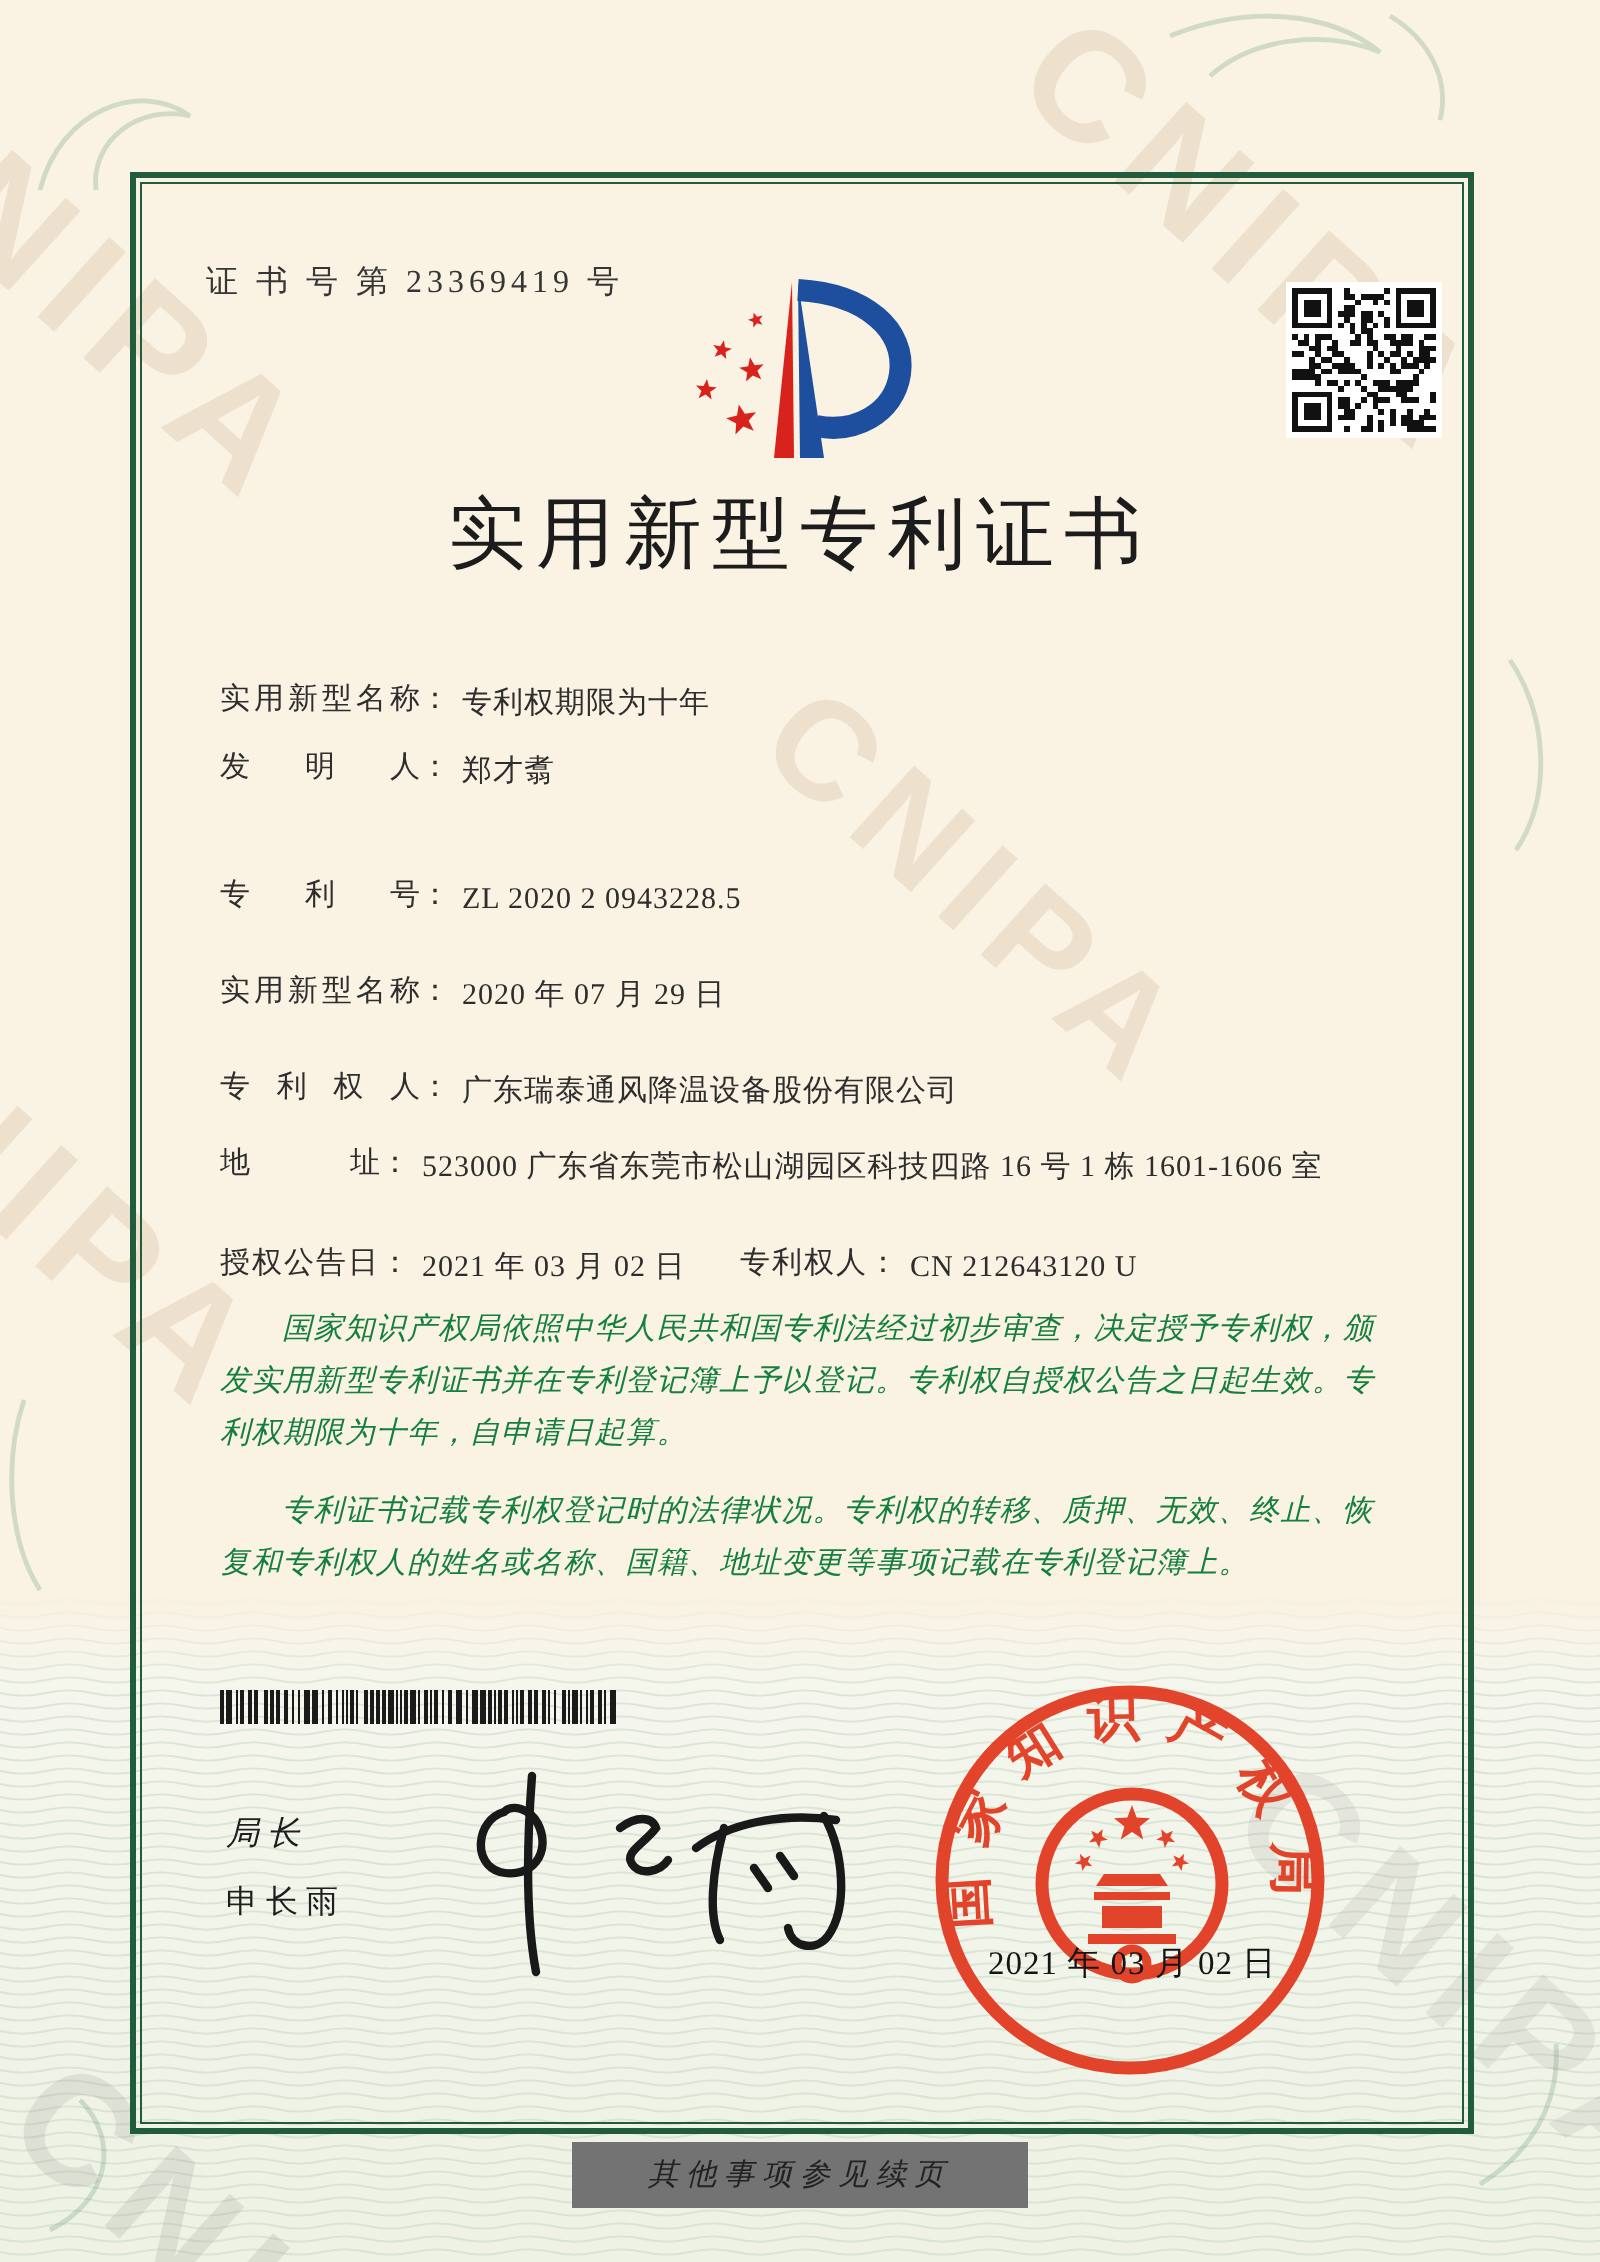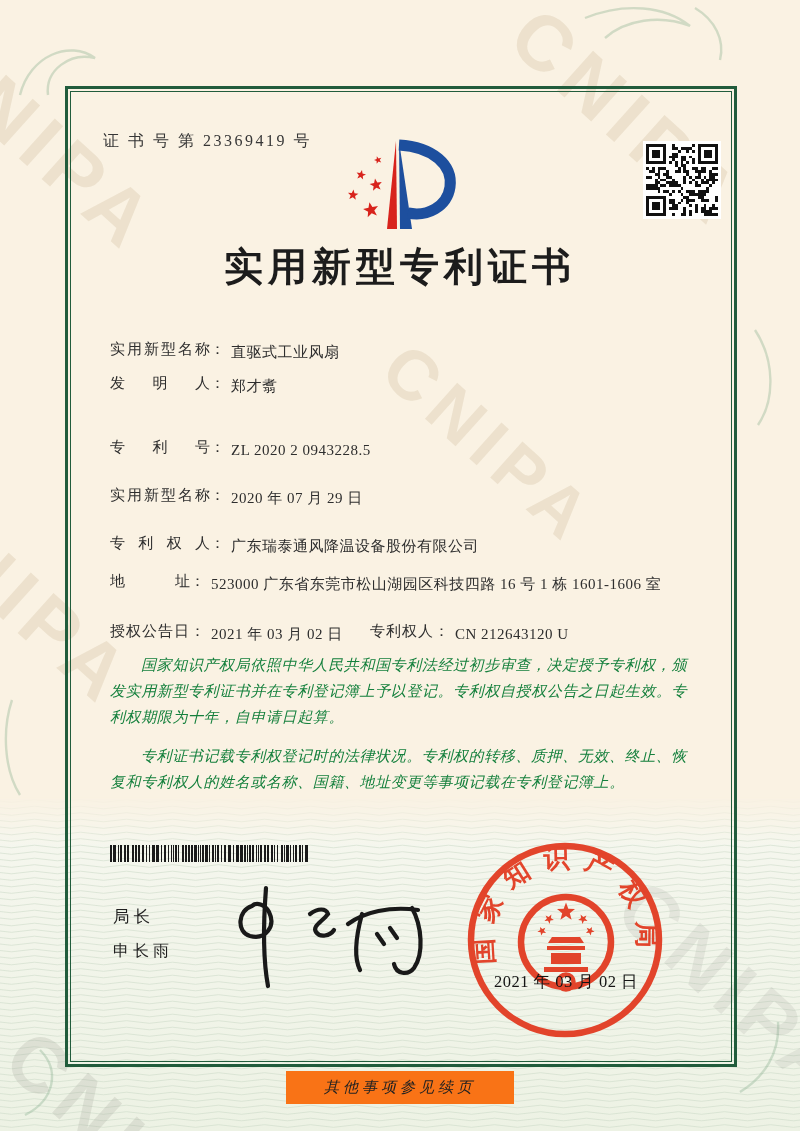--- a/index.html
+++ b/index.html
@@ -25,52 +25,52 @@
 
   .frame{position:absolute;left:65px;top:86px;width:666px;height:975px;border:3px solid #215c3c;z-index:2;}
   .frame-inner{position:absolute;inset:2px;border:1px solid #215c3c;}
 
   .cert-no{position:absolute;left:103px;top:131px;z-index:3;font-size:16px;letter-spacing:2.5px;color:#363636;}
 
   .logo{position:absolute;left:345px;top:137px;width:118px;height:96px;z-index:3;}
   .qr{position:absolute;left:643px;top:141px;z-index:3;background:#fff;padding:3px;line-height:0;}
 
   .title{position:absolute;left:0;top:240px;width:100%;margin:0;text-align:center;z-index:3;
-         font-size:39px;font-weight:700;letter-spacing:5px;color:#1c1c1c;}
+         font-size:39px;font-weight:400;letter-spacing:5px;color:#1c1c1c;}
 
   .frow{position:absolute;left:110px;width:600px;z-index:3;font-size:15px;color:#2e2e2e;}
   .flabel{display:inline-block;width:100px;text-align:justify;text-align-last:justify;vertical-align:top;}
   .flabel.w80{width:80px;}
   .flabel.auto{width:auto;text-align-last:auto;letter-spacing:1px;}
   .colon{vertical-align:top;}
   .fval{display:inline-block;margin-left:6px;letter-spacing:0.5px;vertical-align:top;max-width:458px;line-height:25px;}
   .grant-right{position:absolute;left:260px;top:0;}
 
   .paras{position:absolute;left:110px;top:652px;width:588px;z-index:3;}
   .paras p{margin:0 0 13px 0;font-style:italic;font-size:15px;line-height:26px;
            text-indent:31px;letter-spacing:0.6px;color:#15803d;}
 
   .barcode{position:absolute;left:110px;top:845px;z-index:3;line-height:0;}
 
   .signer-title{position:absolute;left:113px;top:906px;z-index:3;
       font-family:"Liberation Sans","DejaVu Sans",sans-serif;font-size:16.5px;font-weight:500;
-      letter-spacing:4px;color:#1f1f1f;}
+      letter-spacing:4px;color:#1f1f1f;font-style:italic;}
   .signer-name{position:absolute;left:113px;top:941px;z-index:3;
       font-family:"Liberation Sans","DejaVu Sans",sans-serif;font-size:16px;font-weight:500;
       letter-spacing:4px;color:#1f1f1f;}
   .signature{position:absolute;left:222px;top:884px;width:215px;height:105px;z-index:3;}
 
   .seal{position:absolute;left:467px;top:842px;width:196px;height:196px;z-index:3;opacity:0.94;}
   .seal-date{position:absolute;left:486px;top:971px;width:160px;z-index:4;text-align:center;
              font-size:16.5px;letter-spacing:0.5px;color:#141414;}
 
   .page-indicator{position:absolute;left:0;top:1028px;width:100%;text-align:center;z-index:3;
                   font-size:13.5px;letter-spacing:2px;color:#333;}
   .note-box{position:absolute;left:50%;top:1071px;transform:translateX(-50%);z-index:3;
-            background:#f97316;padding:7px 38px;font-style:italic;font-size:15px;
+            background:#737373;padding:7px 38px;font-style:italic;font-size:15px;
             letter-spacing:4px;color:#222;white-space:nowrap;}
 </style>
 </head>
 <body>
 
 <div class="page">
 
   <div class="waves-layer">
     <svg id="wavesSvg" width="800" height="335">
         <path d="M0 5.0 q 11.5 2.6 23 0 q 11.5 -2.6 23 0 q 11.5 2.6 23 0 q 11.5 -2.6 23 0 q 11.5 2.6 23 0 q 11.5 -2.6 23 0 q 11.5 2.6 23 0 q 11.5 -2.6 23 0 q 11.5 2.6 23 0 q 11.5 -2.6 23 0 q 11.5 2.6 23 0 q 11.5 -2.6 23 0 q 11.5 2.6 23 0 q 11.5 -2.6 23 0 q 11.5 2.6 23 0 q 11.5 -2.6 23 0 q 11.5 2.6 23 0 q 11.5 -2.6 23 0 q 11.5 2.6 23 0 q 11.5 -2.6 23 0 q 11.5 2.6 23 0 q 11.5 -2.6 23 0 q 11.5 2.6 23 0 q 11.5 -2.6 23 0 q 11.5 2.6 23 0 q 11.5 -2.6 23 0 q 11.5 2.6 23 0 q 11.5 -2.6 23 0 q 11.5 2.6 23 0 q 11.5 -2.6 23 0 q 11.5 2.6 23 0 q 11.5 -2.6 23 0 q 11.5 2.6 23 0 q 11.5 -2.6 23 0 q 11.5 2.6 23 0 q 11.5 -2.6 23 0" fill="none" stroke="#c9d8c6" stroke-width="0.9" opacity="0.6"></path>
@@ -368,21 +368,21 @@
         <rect x="21" y="24" width="1" height="1" fill="#111"></rect>
         <rect x="22" y="24" width="1" height="1" fill="#111"></rect>
         <rect x="23" y="24" width="1" height="1" fill="#111"></rect>
         <rect x="24" y="24" width="1" height="1" fill="#111"></rect>
       </svg>
   </div>
 
   <h1 class="title">实用新型专利证书</h1>
 
   <div class="frow" style="top:340px">
-    <span class="flabel">实用新型名称</span><span class="colon">：</span><span class="fval">直驱式工业风扇</span>
+    <span class="flabel">实用新型名称</span><span class="colon">：</span><span class="fval">专利权期限为十年</span>
   </div>
   <div class="frow" style="top:374px">
     <span class="flabel">发明人</span><span class="colon">：</span><span class="fval">郑才翥</span>
   </div>
   <div class="frow" style="top:438px">
     <span class="flabel">专利号</span><span class="colon">：</span><span class="fval">ZL 2020 2 0943228.5</span>
   </div>
   <div class="frow" style="top:486px">
     <span class="flabel">实用新型名称</span><span class="colon">：</span><span class="fval">2020 年 07 月 29 日</span>
   </div>

